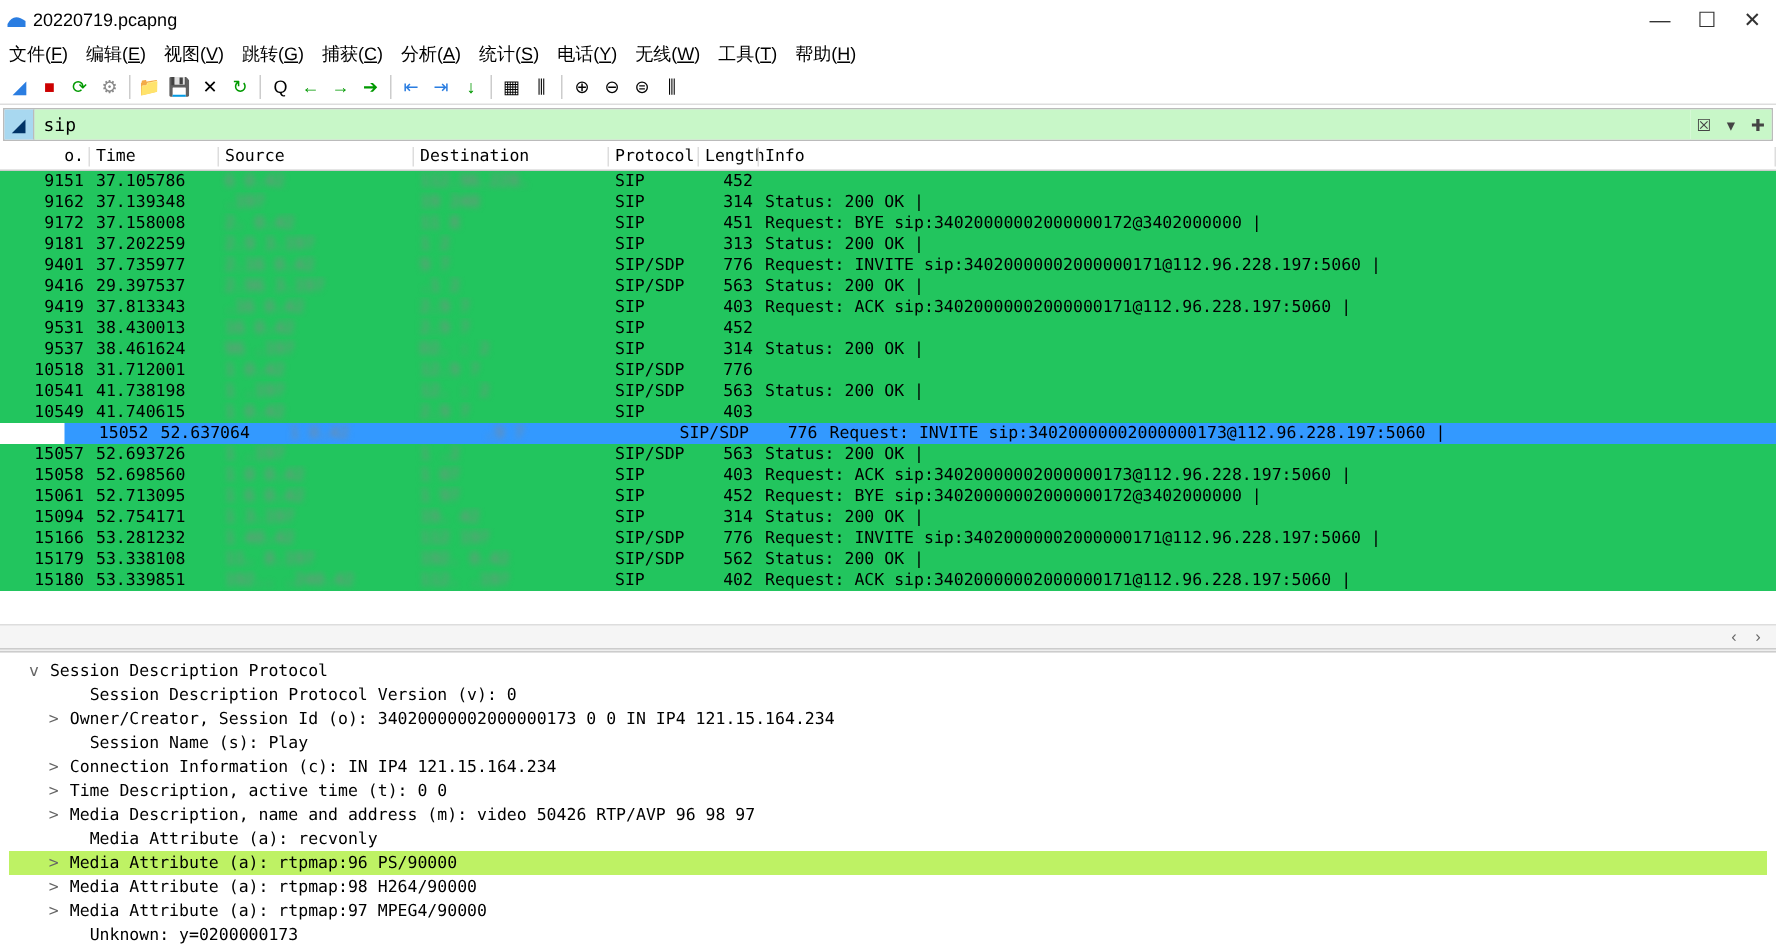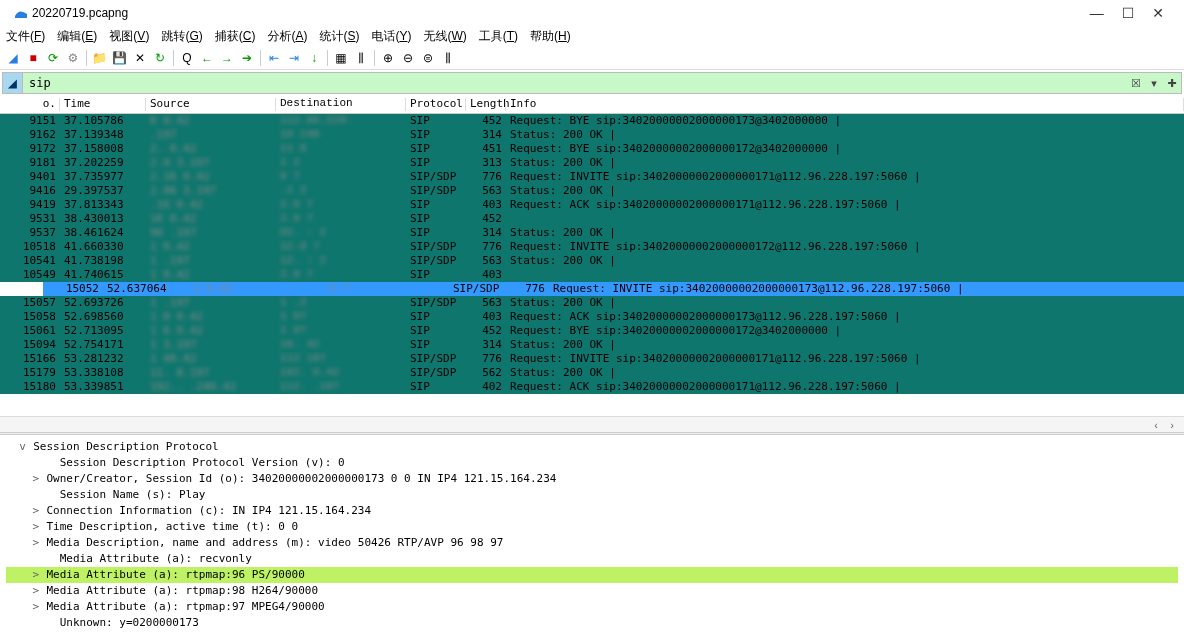--- a/index.html
+++ b/index.html
@@ -1,44 +1,44 @@
 <!DOCTYPE html>
 <html><head>
 <meta charset="utf-8">
 <style>
 * { margin:0; padding:0; box-sizing:border-box; }
 body { font-family:"Segoe UI",Tahoma,sans-serif; font-size:11px; background:#fff; color:#000; overflow:hidden; width:1184px; height:633px; }
-.titlebar { display:flex; align-items:center; height:26px; padding:0 14px; }
+.titlebar { display:flex; align-items:center; height:26px; padding:0 4px; }
 .titlebar .ws-icon { width:14px; height:14px; margin-right:4px; display:inline-block; }
 .titlebar .ws-icon svg { display:block; }
 .titlebar .title { flex:1; font-size:12px; }
 .titlebar .winbtns { display:flex; gap:18px; font-size:14px; color:#333; padding-right:6px;}
 .titlebar .winbtns span { cursor:pointer; }
 .menubar { display:flex; height:20px; padding:2px 4px; font-size:12px; gap:8px; }
 .menubar .mi { padding:0 2px; cursor:default; }
 .menubar .mi u { text-decoration:underline; }
 .toolbar { display:flex; align-items:center; height:24px; padding:2px 4px; gap:2px; border-bottom:1px solid #ddd; }
 .toolbar .tb { width:18px; height:18px; display:flex; align-items:center; justify-content:center; font-size:12px; cursor:pointer; border-radius:2px; }
 .toolbar .sep { width:1px; height:16px; background:#ccc; margin:0 2px; }
 .filterbar { display:flex; height:22px; border:1px solid #bbb; margin:2px; }
 .filterbar .bk { width:20px; background:#a8d8f0; border-right:1px solid #bbb; display:flex; align-items:center; justify-content:center; color:#036; font-weight:bold; }
 .filterbar input { flex:1; border:none; background:#c8f7c8; padding:0 6px; font-family:Consolas,monospace; font-size:12px; outline:none; }
 .filterbar .fbtns { display:flex; background:#c8f7c8; }
 .filterbar .fbtn { width:18px; display:flex; align-items:center; justify-content:center; color:#444; cursor:pointer; }
 .packet-area { height:320px; overflow-y:hidden; overflow-x:auto; position:relative; }
 .hdr-row { display:flex; background:#fff; border-bottom:1px solid #ccc; font-family:Consolas,monospace; font-size:11px; height:18px; }
 .hdr-row .col { padding:1px 4px; position:relative; }
 .hdr-row .col::after { content:""; position:absolute; right:0; top:2px; bottom:2px; width:1px; background:#ddd; }
-.pkt-row { display:flex; font-family:Consolas,monospace; font-size:11px; height:14px; white-space:nowrap; background:#0f766e; }
+.pkt-row { display:flex; font-family:Consolas,monospace; font-size:11px; height:14px; white-space:nowrap; background:#22c55e; }
 .pkt-row.selected { background:#3399ff; color:#000;margin-left:43px; }
 .pkt-row .col { padding:0 4px; overflow:hidden; }
 .c-no { width:60px; text-align:right; }
 .c-time { width:86px; }
 .c-src { width:130px; }
-.c-dst { width:130px;font-family:Liberation Mono, monospace; }
+.c-dst { width:130px; }
 .c-proto { width:60px; }
 .c-len { width:40px; text-align:right; }
 .c-info { flex:1; }
 .splitter { height:3px; background:#eee; border-top:1px solid #ccc; border-bottom:1px solid #ccc; cursor:row-resize; }
 .detail-pane { height:198px; overflow:auto; font-family:Consolas,monospace; font-size:11px; padding:4px 6px; line-height:16px; }
 .detail-pane .ln { white-space:pre; }
 .detail-pane .exp { color:#666; display:inline-block; width:14px; }
 .detail-pane .hl { background:#bef264; display:inline-block; width:100%; }
 .scroll-h { height:16px; border-top:1px solid #ddd; background:#f5f5f5; display:flex; align-items:center; justify-content:flex-end; padding-right:4px; }
 .scroll-h .ar { width:16px; text-align:center; color:#666; }
@@ -125,21 +125,20 @@
     <div class="col c-info">Info</div>
   </div>
   <div id="pkt-body">
       <div class="pkt-row">
         <div class="col c-no">9151</div>
         <div class="col c-time">37.105786</div>
         <div class="col c-src"><span class="blur">6       0.42</span></div>
         <div class="col c-dst"><span class="blur">112.96.228.   </span></div>
         <div class="col c-proto">SIP</div>
         <div class="col c-len">452</div>
-        <div class="col c-info">Request: BYE sip:34020000002000000173@3402000000 |</div>
       </div>
       <div class="pkt-row">
         <div class="col c-no">9162</div>
         <div class="col c-time">37.139348</div>
         <div class="col c-src"><span class="blur">        .197</span></div>
         <div class="col c-dst"><span class="blur">19        240</span></div>
         <div class="col c-proto">SIP</div>
         <div class="col c-len">314</div>
         <div class="col c-info">Status: 200 OK |</div>
       </div>
@@ -200,26 +199,25 @@
         <div class="col c-no">9537</div>
         <div class="col c-time">38.461624</div>
         <div class="col c-src"><span class="blur">  96    .197</span></div>
         <div class="col c-dst"><span class="blur">D2. :       2</span></div>
         <div class="col c-proto">SIP</div>
         <div class="col c-len">314</div>
         <div class="col c-info">Status: 200 OK |</div>
       </div>
       <div class="pkt-row">
         <div class="col c-no">10518</div>
-        <div class="col c-time">41.660330</div>
+        <div class="col c-time">31.712001</div>
         <div class="col c-src"><span class="blur">  1     0.42</span></div>
         <div class="col c-dst"><span class="blur">12.9        7</span></div>
         <div class="col c-proto">SIP/SDP</div>
         <div class="col c-len">776</div>
-        <div class="col c-info">Request: INVITE sip:34020000002000000172@112.96.228.197:5060 |</div>
       </div>
       <div class="pkt-row">
         <div class="col c-no">10541</div>
         <div class="col c-time">41.738198</div>
         <div class="col c-src"><span class="blur">  1     .197</span></div>
         <div class="col c-dst"><span class="blur">12. :       2</span></div>
         <div class="col c-proto">SIP/SDP</div>
         <div class="col c-len">563</div>
         <div class="col c-info">Status: 200 OK |</div>
       </div>

